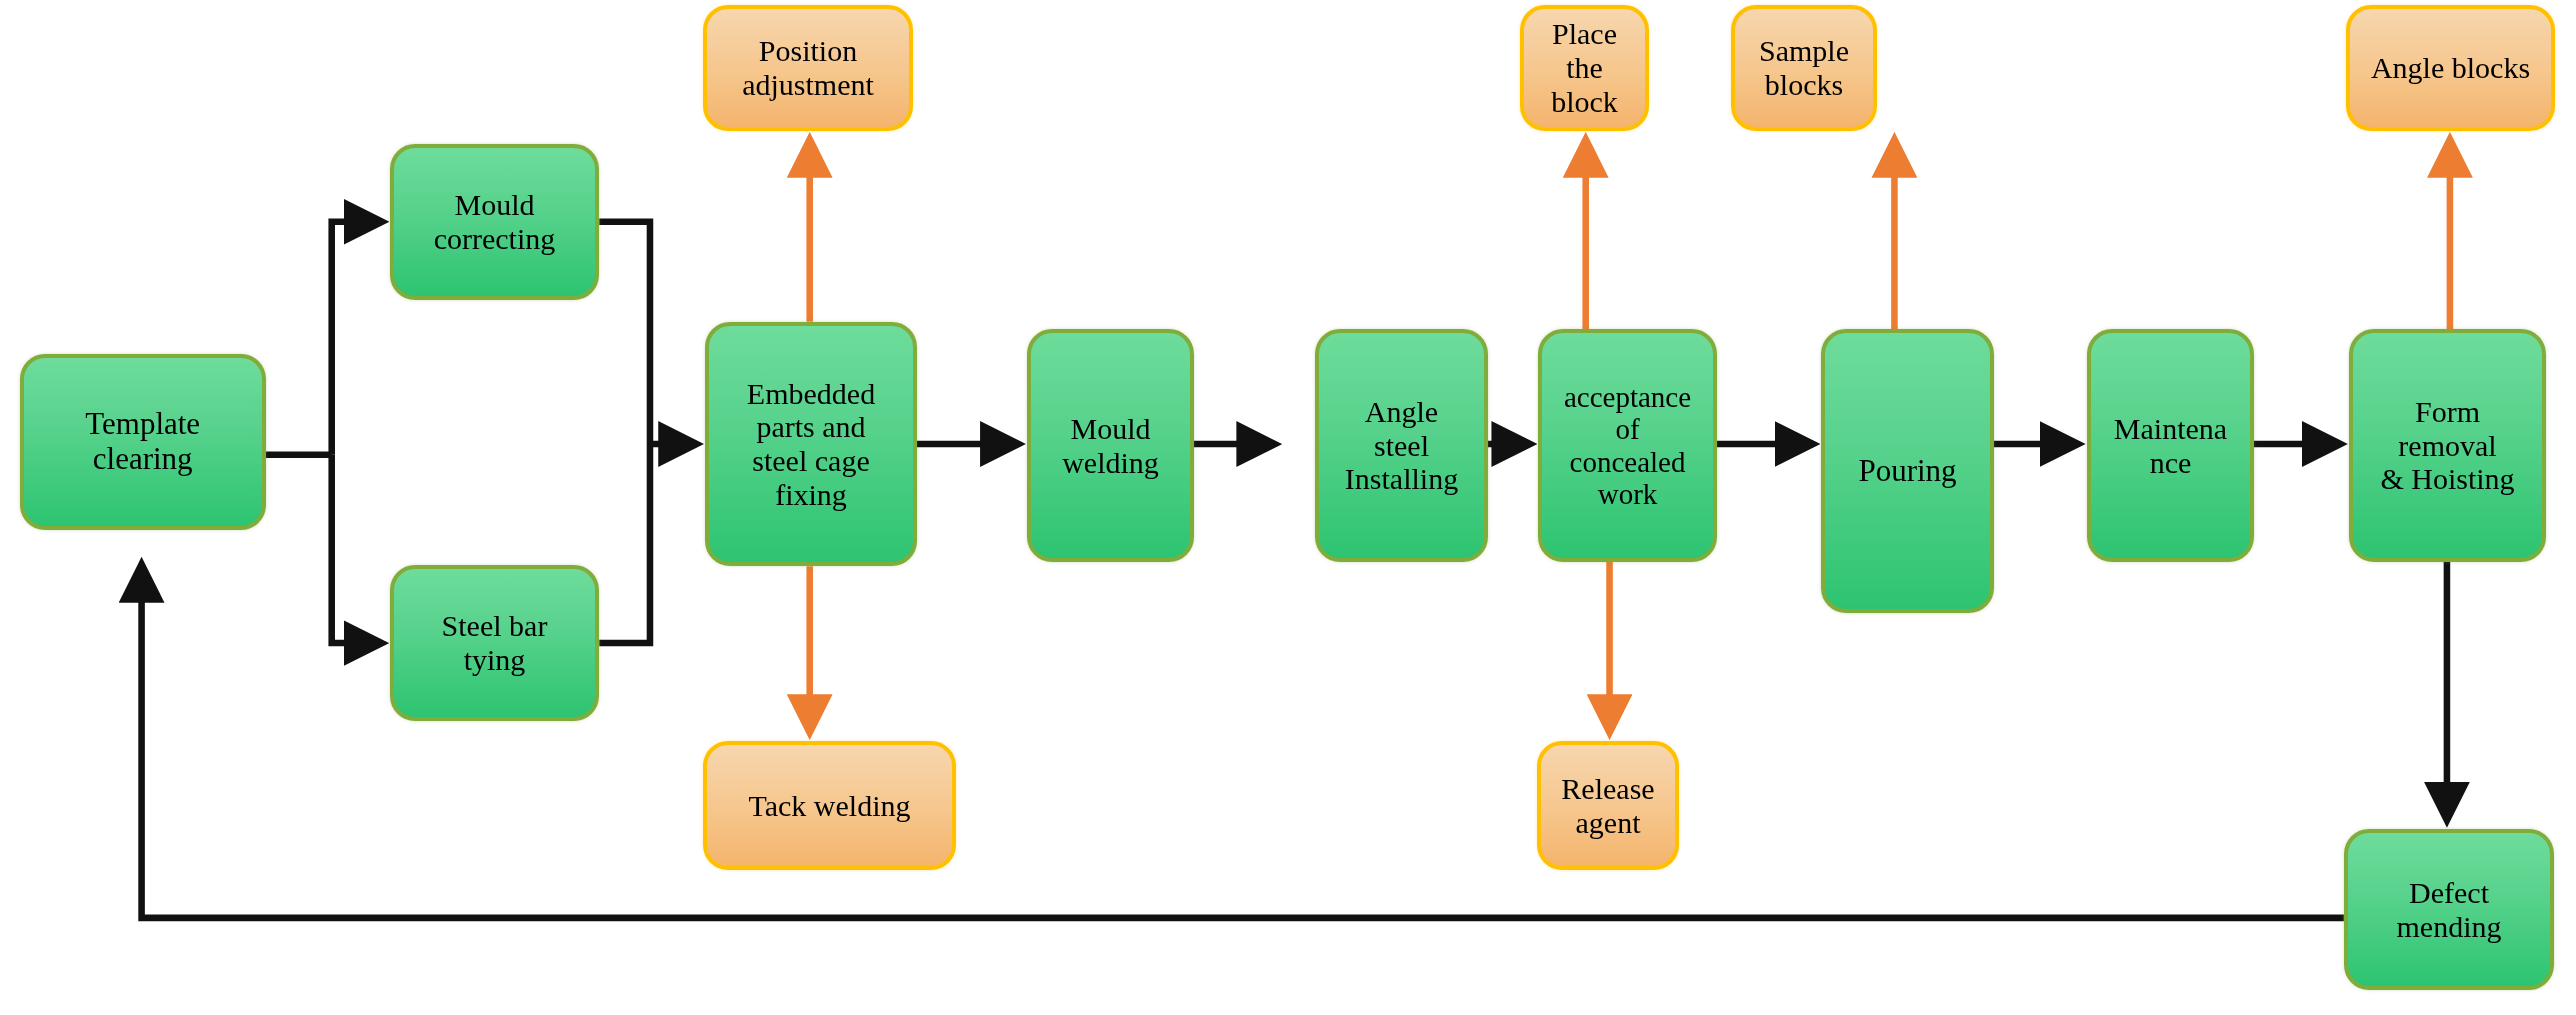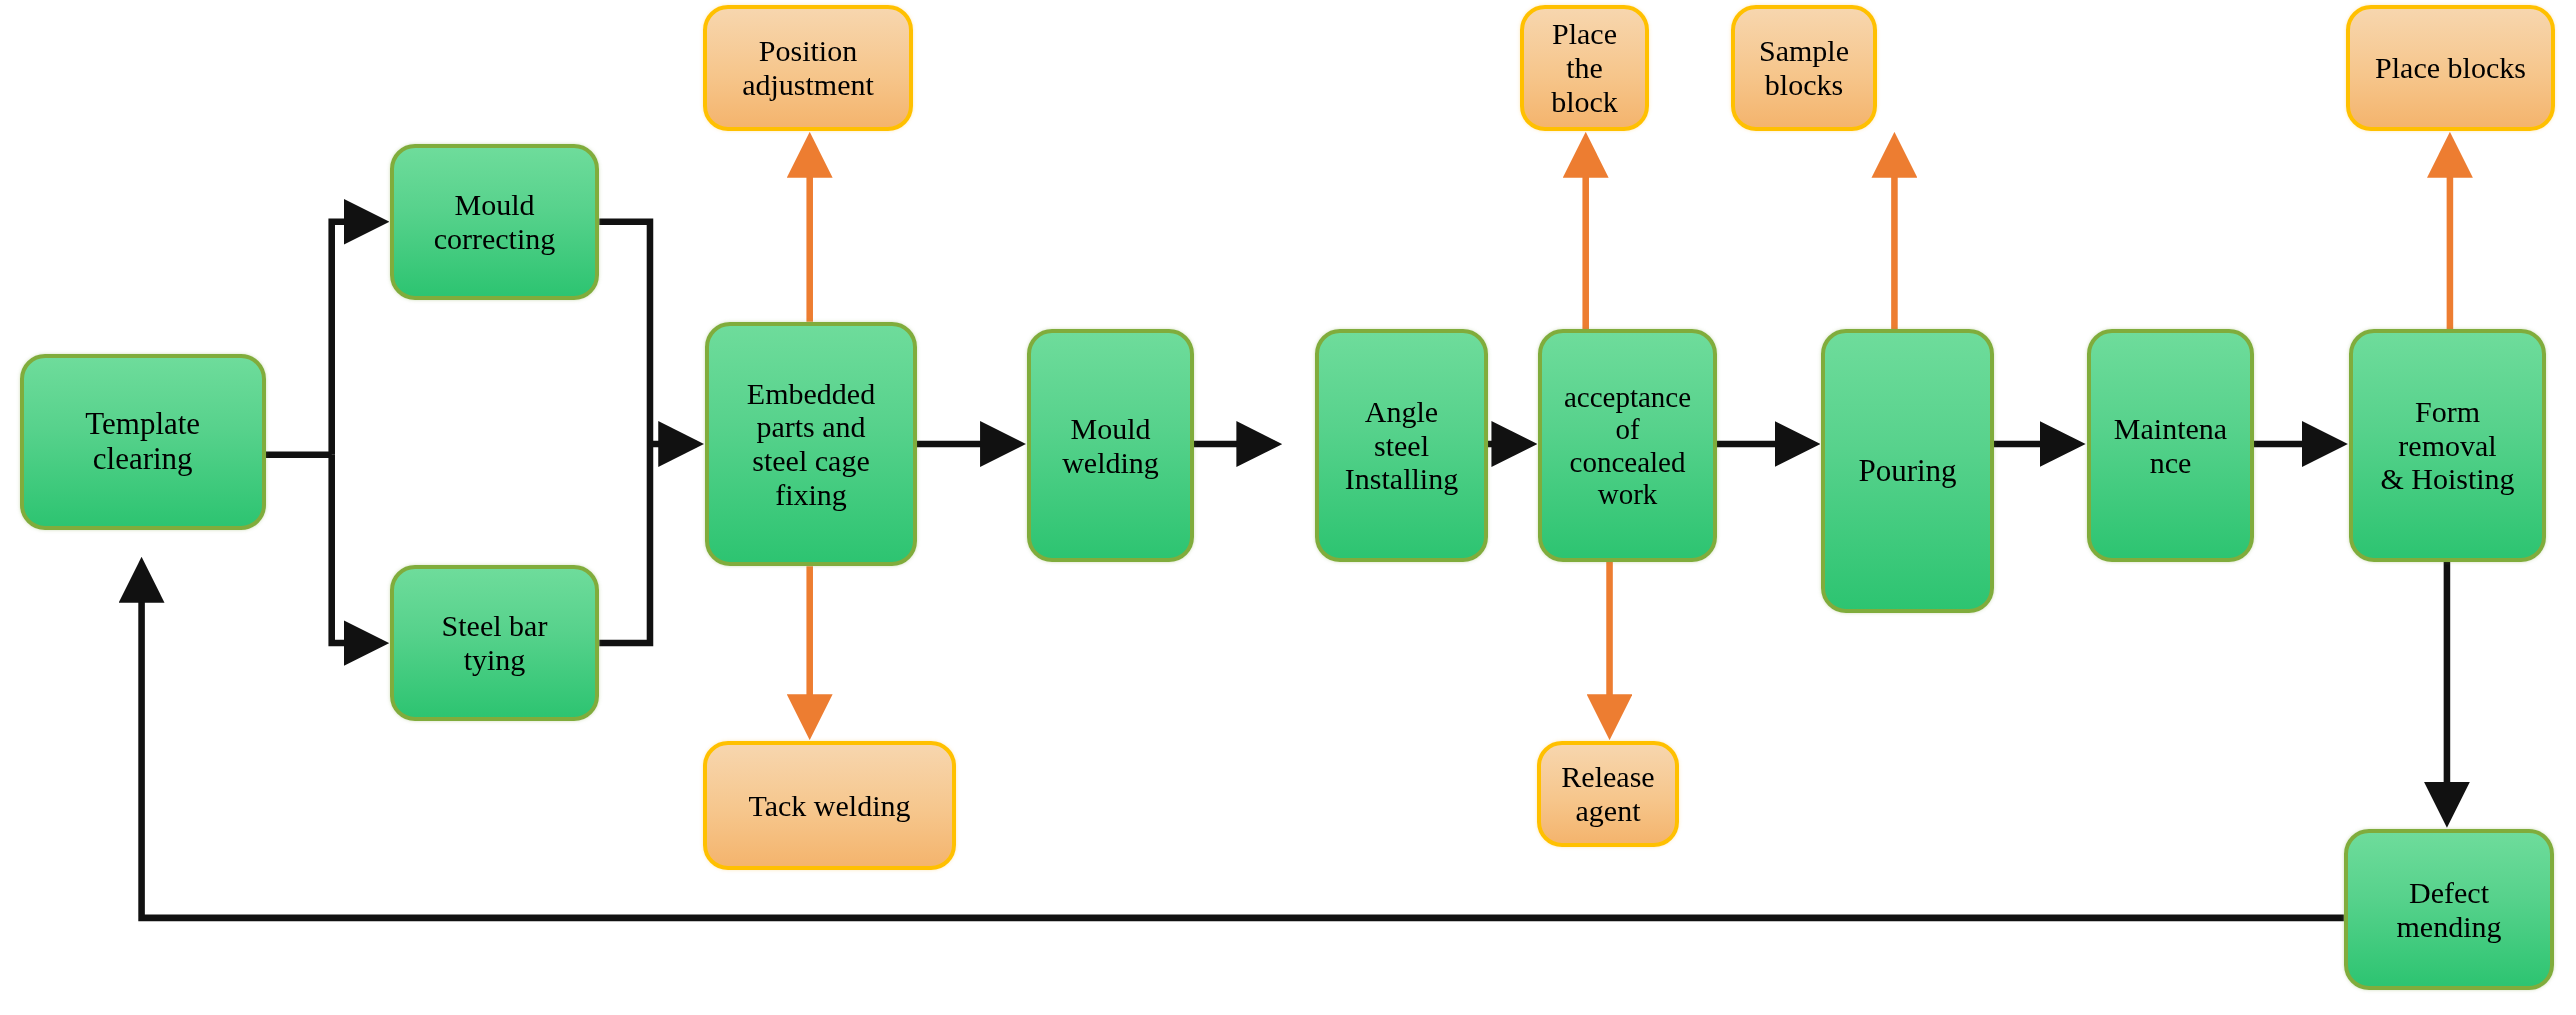--- a/index.html
+++ b/index.html
@@ -154,27 +154,27 @@
         <span class="label fs-50">Position
 adjustment</span>
       </div>
       <div class="node orange" style="left: 703px; top: 741px; width: 253px; height: 129px;">
         <span class="label fs-50">Tack welding</span>
       </div>
       <div class="node orange" style="left: 1520px; top: 4.8px; width: 129px; height: 126px;">
         <span class="label fs-50">Place the
 block</span>
       </div>
-      <div class="node orange" style="left: 1537px; top: 741px; width: 142px; height: 106px;">
+      <div class="node orange" style="left: 1537px; top: 741px; width: 142px; height: 129px;">
         <span class="label fs-50">Release
 agent</span>
       </div>
       <div class="node orange" style="left: 1731px; top: 4.8px; width: 146px; height: 126px;">
         <span class="label fs-50">Sample
 blocks</span>
       </div>
       <div class="node orange" style="left: 2346px; top: 4.8px; width: 209px; height: 126px;">
-        <span class="label fs-50">Place blocks</span>
+        <span class="label fs-50">Angle blocks</span>
       </div>
     </div>
 
 </div>
 
 
 </body></html>

